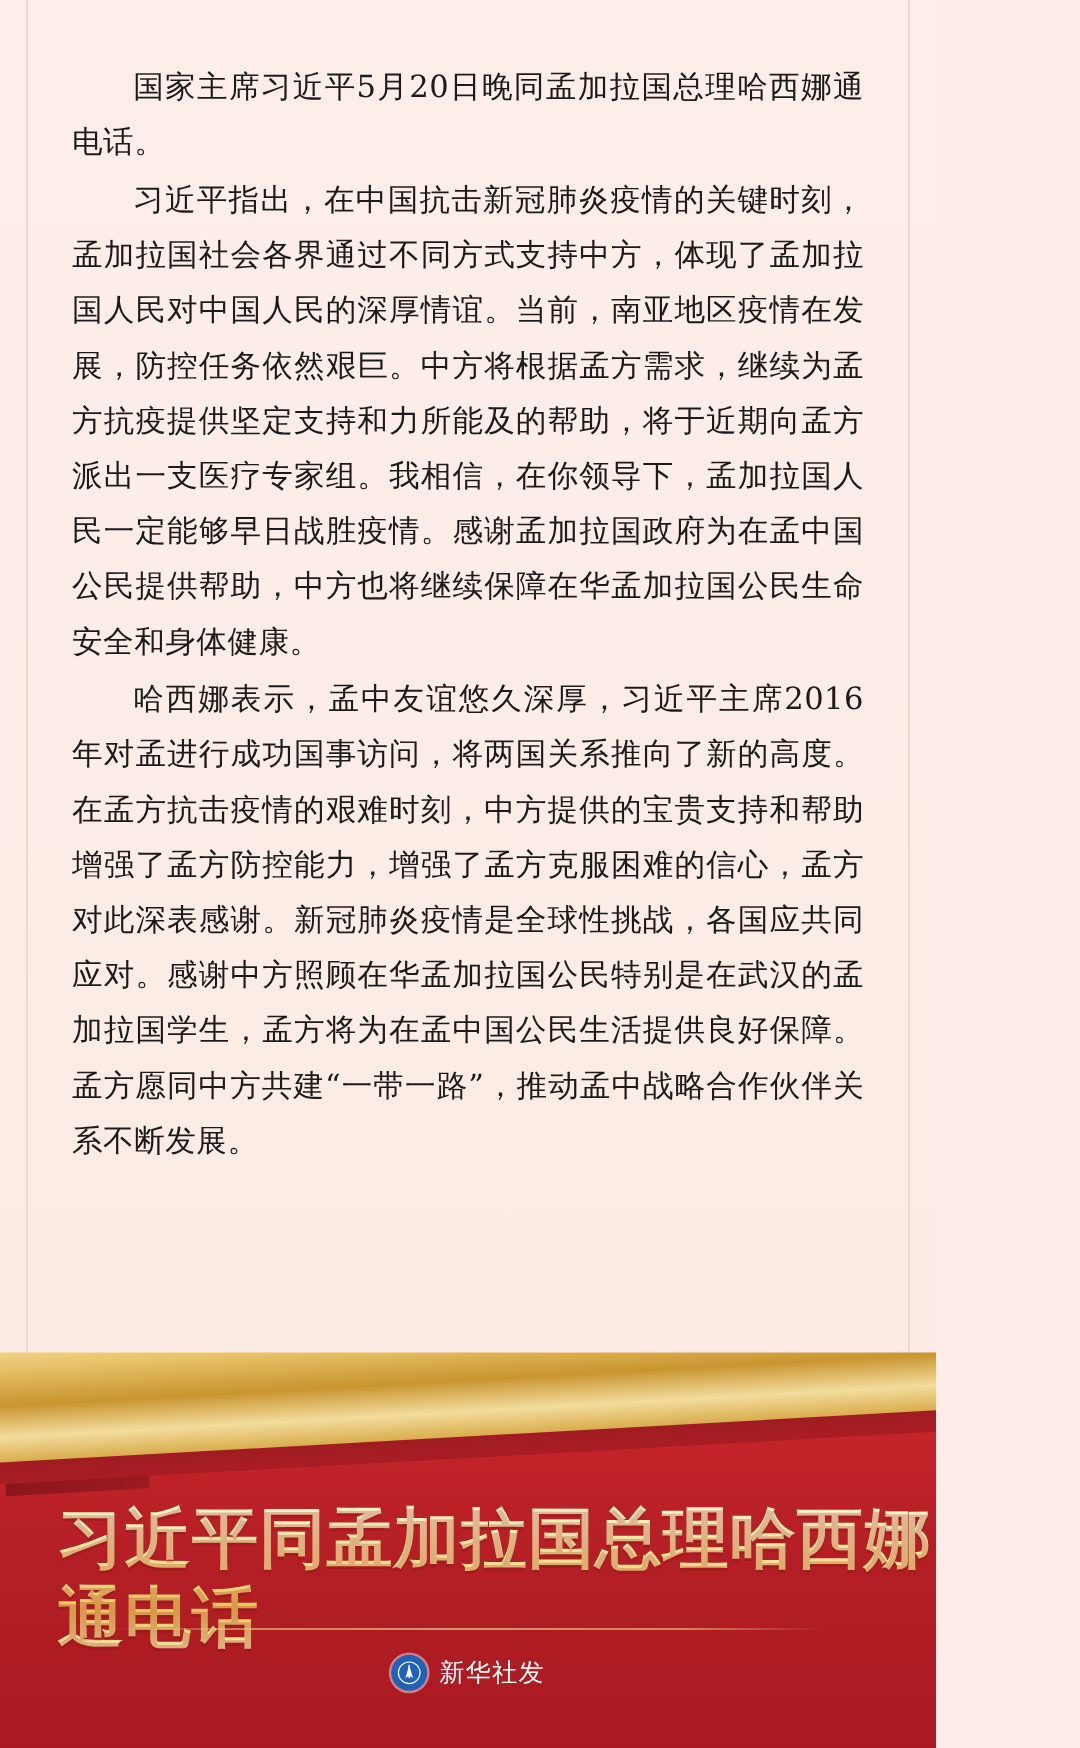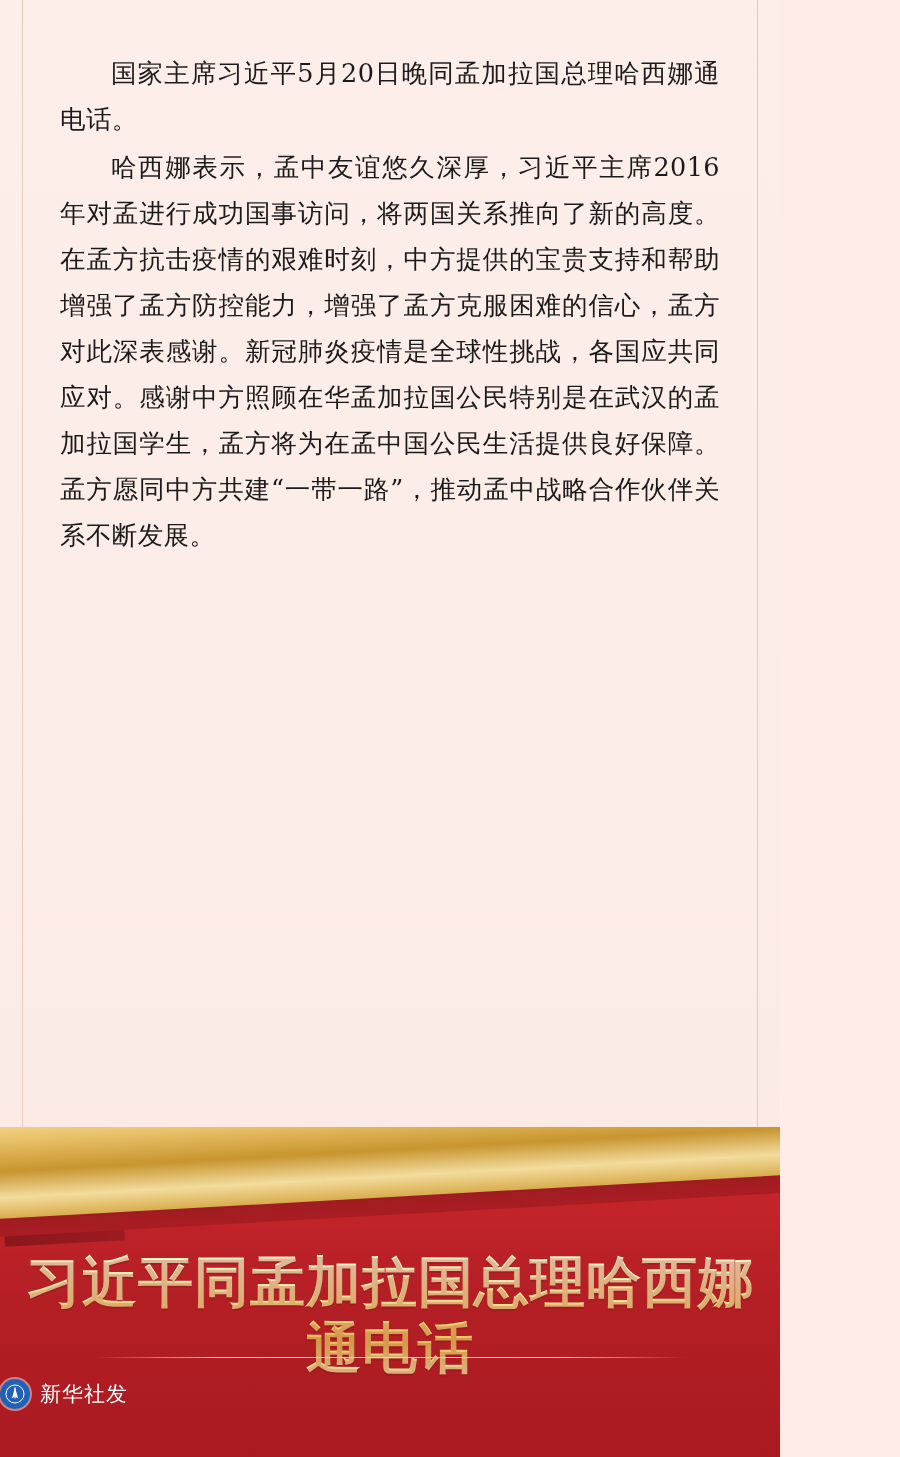--- a/index.html
+++ b/index.html
@@ -99,48 +99,50 @@
     height: 90px;
     background: linear-gradient(135deg, #7e1418 0%, #9c1b20 100%);
     transform: rotate(-3.2deg);
     transform-origin: left top;
   }
   .banner-title {
     position: absolute;
     left: 0;
     right: 0;
     top: 122px;
-    text-align: center;
+    text-align: left;
     font-size: 55px;
     line-height: 66px;
     font-weight: bold;
     letter-spacing: 1px;
     color: #ffe9a8;
     background: linear-gradient(180deg, #fff6d2 0%, #ffe08a 45%, #f5c65c 70%, #ffeeb4 100%);
     -webkit-background-clip: text;
     background-clip: text;
     -webkit-text-fill-color: transparent;
     font-family: "DejaVu Sans", "Liberation Sans", sans-serif;
     text-shadow: 0 2px 0 rgba(120,15,18,0.25);
+    padding-left: 48px;
   }
   .banner-divider {
     position: absolute;
     left: 95px;
     right: 95px;
     top: 230px;
     height: 1px;
     background: linear-gradient(90deg, rgba(245,210,130,0) 0%, #f0cf84 20%, #f6dda0 50%, #f0cf84 80%, rgba(245,210,130,0) 100%);
   }
   .credit {
     position: absolute;
     left: 0;
     right: 0;
     top: 252px;
     display: flex;
     align-items: center;
+    justify-content: center;
     gap: 10px;
   }
   .credit-logo {
     width: 30px;
     height: 30px;
     border-radius: 50%;
     background: #1f62b8;
     display: flex;
     align-items: center;
     justify-content: center;
@@ -156,20 +158,21 @@
 </style>
 </head>
 <body>
 
 <div class="poster">
   <div class="edge-rule left"></div>
   <div class="edge-rule right"></div>
 
   <div class="article">
     <p>国家主席习近平5月20日晚同孟加拉国总理哈西娜通电话。</p>
+    <p>习近平指出，在中国抗击新冠肺炎疫情的关键时刻，孟加拉国社会各界通过不同方式支持中方，体现了孟加拉国人民对中国人民的深厚情谊。当前，南亚地区疫情在发展，防控任务依然艰巨。中方将根据孟方需求，继续为孟方抗疫提供坚定支持和力所能及的帮助，将于近期向孟方派出一支医疗专家组。我相信，在你领导下，孟加拉国人民一定能够早日战胜疫情。感谢孟加拉国政府为在孟中国公民提供帮助，中方也将继续保障在华孟加拉国公民生命安全和身体健康。</p>
     <p>哈西娜表示，孟中友谊悠久深厚，习近平主席2016年对孟进行成功国事访问，将两国关系推向了新的高度。在孟方抗击疫情的艰难时刻，中方提供的宝贵支持和帮助增强了孟方防控能力，增强了孟方克服困难的信心，孟方对此深表感谢。新冠肺炎疫情是全球性挑战，各国应共同应对。感谢中方照顾在华孟加拉国公民特别是在武汉的孟加拉国学生，孟方将为在孟中国公民生活提供良好保障。孟方愿同中方共建“一带一路”，推动孟中战略合作伙伴关系不断发展。</p>
   </div>
 
   <div class="banner">
     <div class="banner-red"></div>
     <div class="corner-dark"></div>
     <div class="dark-band"></div>
     <div class="gold-band"></div>
 
     <div class="banner-title">习近平同孟加拉国总理哈西娜通电话</div>

